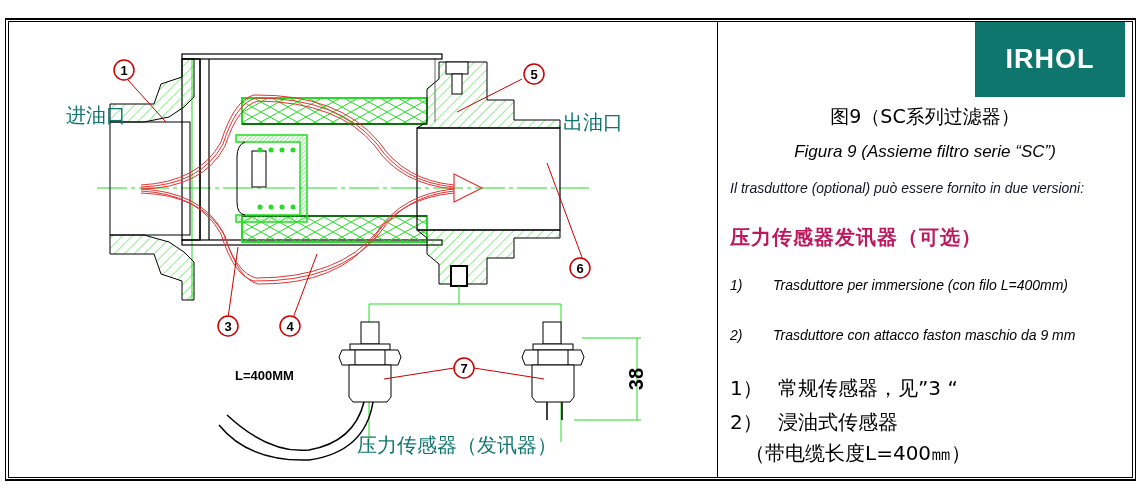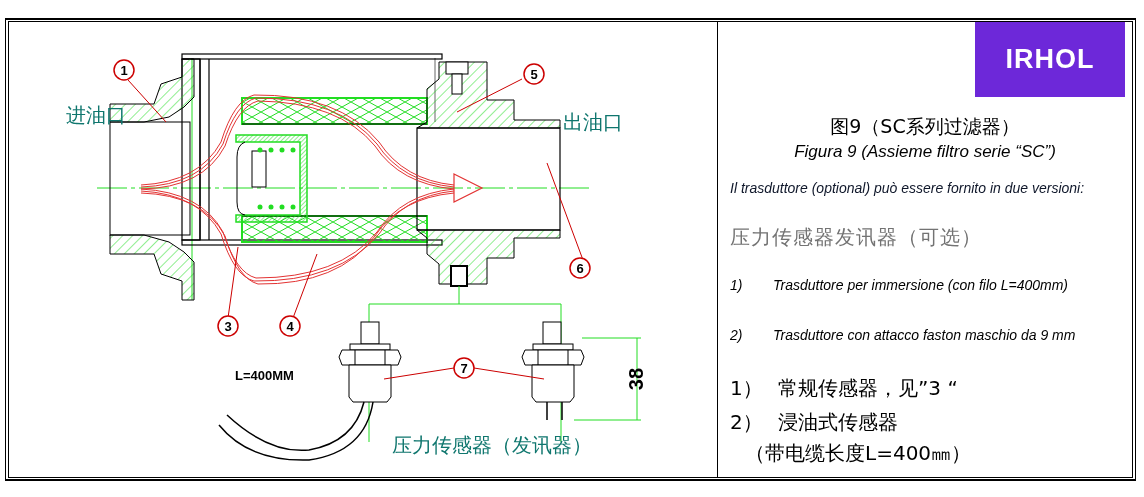--- a/index.html
+++ b/index.html
@@ -4,27 +4,27 @@
 <style>
   html, body { margin:0; padding:0; background:#ffffff; }
   body { width:1144px; height:497px; position:relative; overflow:hidden; font-family:"DejaVu Sans", sans-serif; }
   #frame { position:absolute; left:5px; top:18px; width:1131px; height:463px; border:1px solid #000; box-sizing:border-box; }
   #frame-inner { position:absolute; left:8px; top:21px; width:1125px; height:457px; border:1px solid #000; box-sizing:border-box; }
   #frame-outer-top { position:absolute; left:5px; top:18px; width:1131px; height:2px; background:#000; }
   #frame-outer-bottom { position:absolute; left:5px; top:479px; width:1131px; height:2px; background:#000; }
   #divider { position:absolute; left:717px; top:21px; width:1px; height:457px; background:#000; }
   #drawing { position:absolute; left:9px; top:22px; width:708px; height:455px; }
   #panel { position:absolute; left:718px; top:22px; width:414px; height:455px; }
-  #logo { position:absolute; right:7px; top:0; width:150px; height:75px; background:#6d28d9; color:#fff;
+  #logo { position:absolute; right:7px; top:0; width:150px; height:75px; background:#0f766e; color:#fff;
           font-family:"Liberation Sans", sans-serif; font-weight:bold; font-size:27px; letter-spacing:1px;
           display:flex; align-items:center; justify-content:center; }
-  .cn-title { position:absolute; left:0; width:414px; top:92px; text-align:center; font-size:19px; color:#000; }
+  .cn-title { position:absolute; left:0; width:414px; top:82px; text-align:center; font-size:19px; color:#000; }
   .it-title { position:absolute; left:0; width:414px; top:120px; text-align:center; font-size:17px; font-style:italic; font-family:"Liberation Sans", sans-serif; color:#000; }
   .it-para { position:absolute; left:12px; width:372px; top:158px; font-size:14px; font-style:italic; font-family:"Liberation Sans", sans-serif; line-height:16px; text-align:justify; text-align-last:left; color:#0f172a; }
-  .cn-sub { position:absolute; left:12px; top:202px; font-size:20px; color:#737373; letter-spacing:1px; }
+  .cn-sub { position:absolute; left:12px; top:202px; font-size:20px; color:#be185d; letter-spacing:1px;font-weight:bold; }
   .it-item { position:absolute; left:12px; width:372px; font-size:14px; font-style:italic; font-family:"Liberation Sans", sans-serif; line-height:16px; color:#000; display:flex; }
   .it-item .num { width:43px; flex:none; }
   .it-item .txt { flex:1; text-align:justify; text-align-last:left; }
   .cn-item { position:absolute; left:12px; font-size:20px; color:#000; display:flex; }
   .cn-item .num { width:48px; }
   .cn-note { position:absolute; left:12px; top:418px; font-size:20px; color:#000;margin-left:15px; }
   .lbl { position:absolute; font-size:20px; color:#0f766e; }
   svg text { font-family:"Liberation Sans", sans-serif; }
 </style>
 </head>
@@ -177,21 +177,21 @@
     <g>
         <circle cx="455" cy="346" r="10" fill="#fff" stroke="#cc0000" stroke-width="1.5"></circle>
         <text x="455" y="351" text-anchor="middle" font-size="13" font-weight="bold" fill="#000">7</text>
       </g>
 
     <text x="226" y="358" font-size="13" font-weight="bold" fill="#000">L=400MM</text>
   </svg>
 
   <div class="lbl" style="left:57px; top:80px;">进油口</div>
   <div class="lbl" style="left:554px; top:87px;">出油口</div>
-  <div class="lbl" style="left:348px; top:410px;margin-left:35px;">压力传感器（发讯器）</div>
+  <div class="lbl" style="left:348px; top:410px;">压力传感器（发讯器）</div>
 </div>
 
 <div id="panel">
   <div id="logo">
       <span>IRHOL</span>
     </div>
   <div class="cn-title">图9（SC系列过滤器）</div>
   <div class="it-title">Figura 9 (Assieme filtro serie “SC”)</div>
   <div class="it-para">Il trasduttore (optional) può essere fornito in due versioni:</div>
   <div class="cn-sub">压力传感器发讯器（可选）</div>

